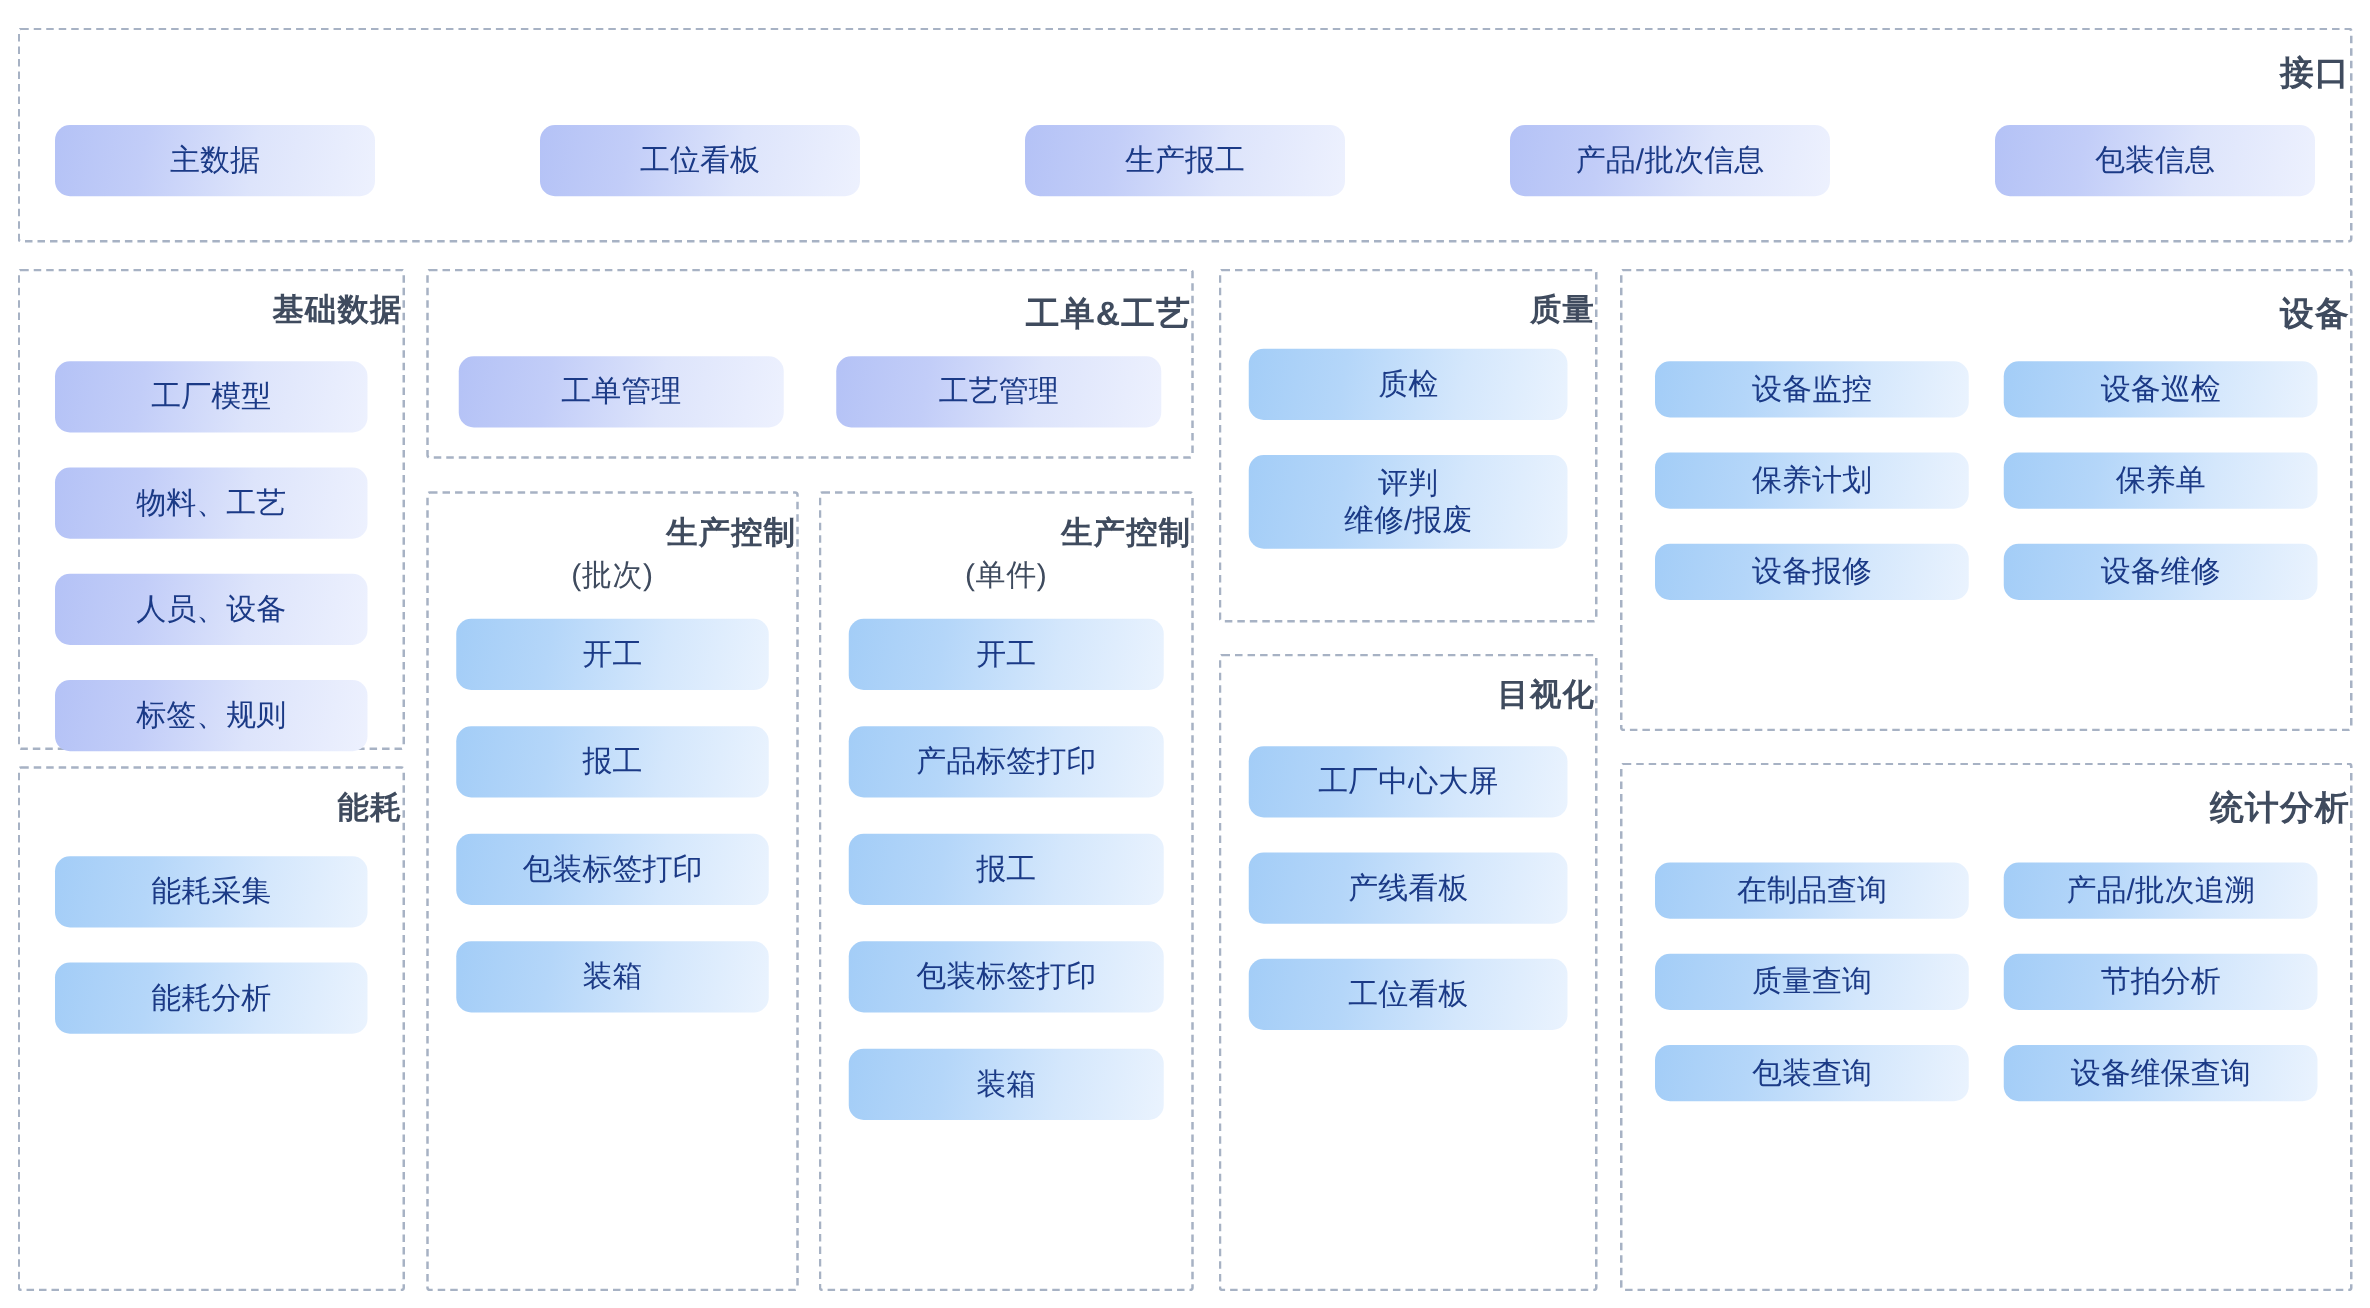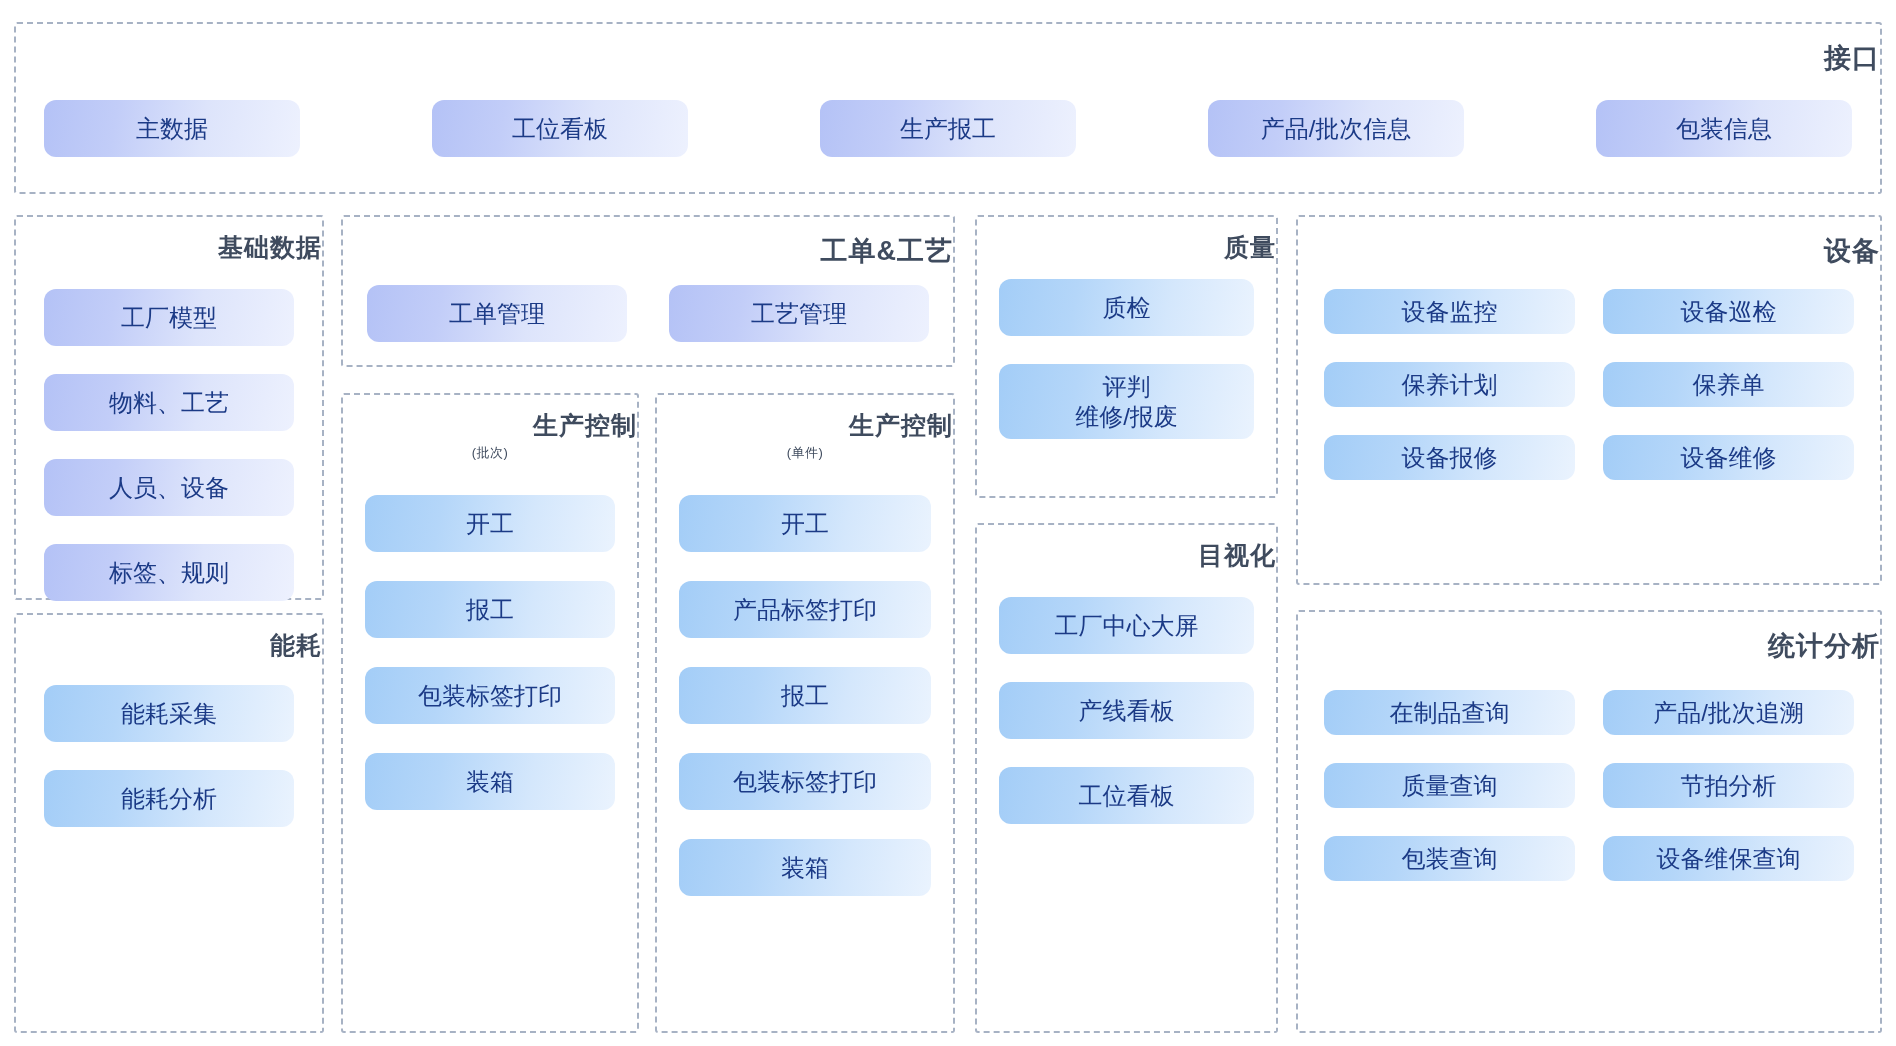--- a/index.html
+++ b/index.html
@@ -26,21 +26,21 @@
   .panel-title {
     text-align: right;
     font-weight: bold;
     color: #3f4b5e;
     letter-spacing: 1px;
   }
   .panel-title.big   { font-size: 27px; margin-top: 16px; }
   .panel-title.mid   { font-size: 25px; margin-top: 14px; }
   .panel-subtitle {
     text-align: center;
-    font-size: 13px;
+    font-size: 24px;
     color: #3f4b5e;
     margin-top: 2px;
     letter-spacing: 0.5px;
   }
 
   
   .pill {
     border-radius: 12px;
     display: flex;
     align-items: center;

